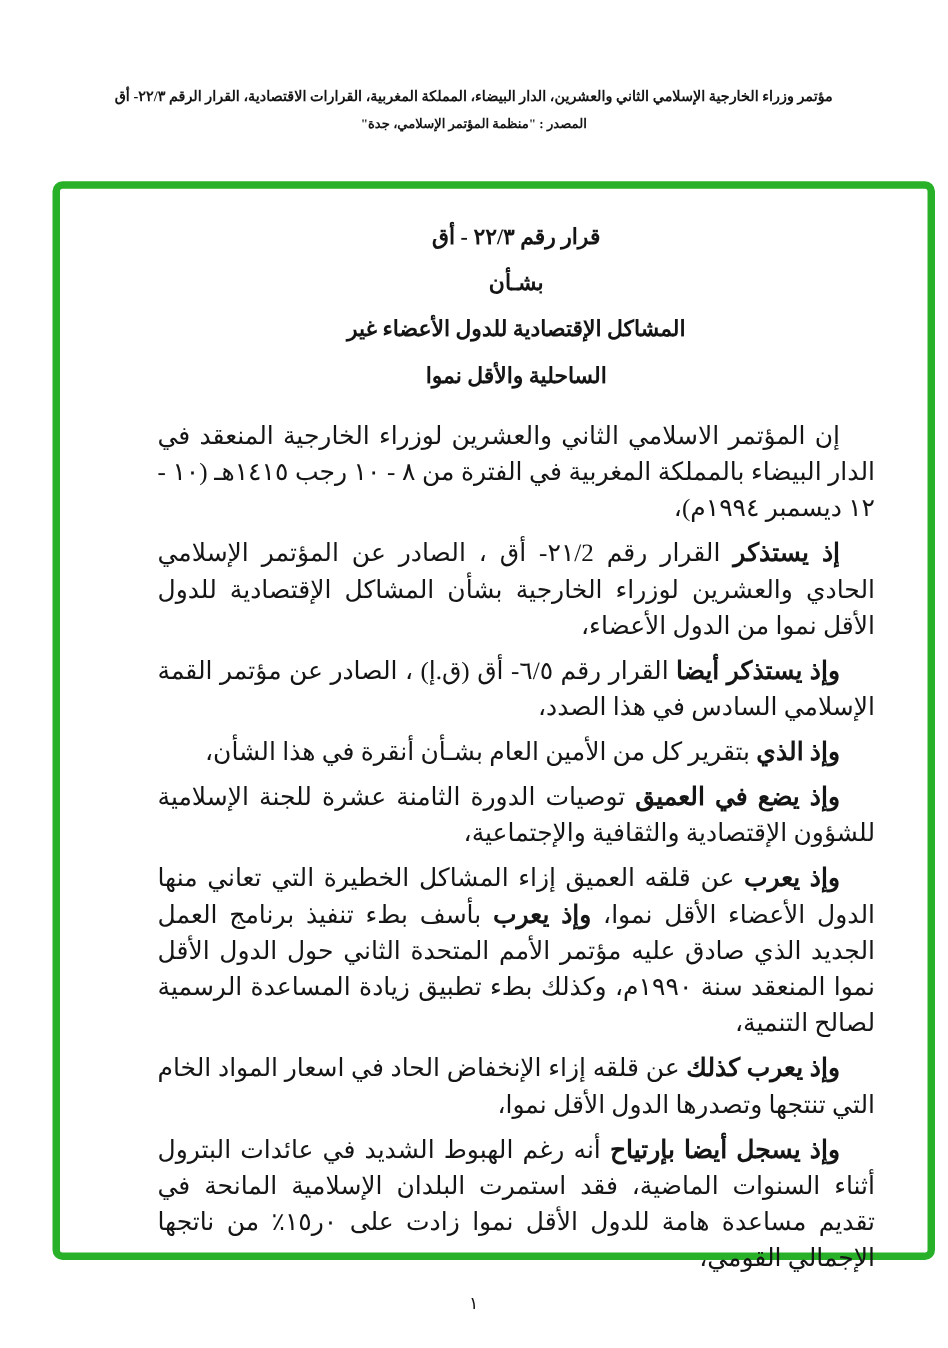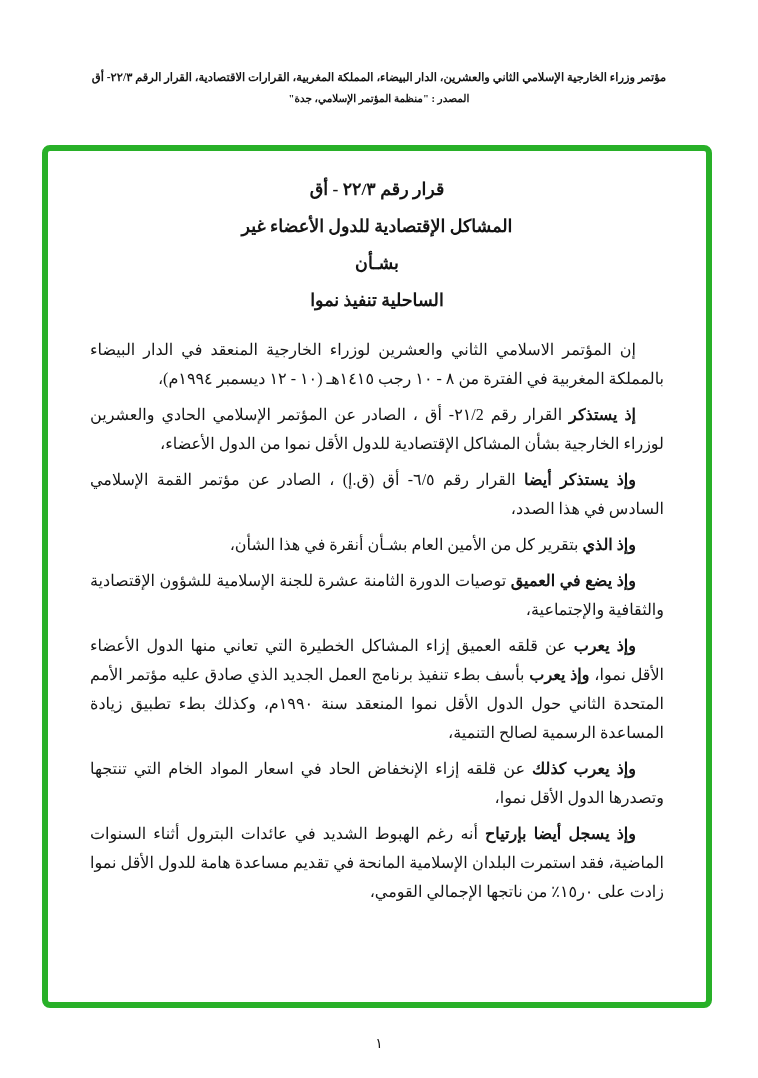--- a/index.html
+++ b/index.html
@@ -38,32 +38,33 @@
   .frame {
     position: absolute;
     top: 145px;
     left: 42px;
     width: 658px;
     height: 851px;
     border: 6px solid #28b028;
     border-radius: 8px;
     box-sizing: content-box;
     background: #ffffff;
+    padding-left: 36px;
   }
   .title-block {
     margin-top: 20px;
     text-align: center;
     font-weight: bold;
     font-size: 17.5px;
     line-height: 37px;
     direction: rtl;
   }
   .body-text {
     margin: 16px 42px 0 42px;
-    font-size: 16px;
+    font-size: 20px;
     line-height: 29px;
     text-align: justify;
     direction: rtl;
   }
   .body-text p {
     margin: 0 0 7px 0;
     text-indent: 28px;
   }
   .body-text b {
     font-weight: bold;
@@ -85,23 +86,23 @@
 
   <div class="header">
     <div class="header-line1">مؤتمر وزراء الخارجية الإسلامي الثاني والعشرين، الدار البيضاء، المملكة المغربية، القرارات الاقتصادية، القرار الرقم ٢٢/٣- أق</div>
     <div class="header-line2">المصدر :  "منظمة المؤتمر الإسلامي، جدة"</div>
   </div>
 
   <div class="frame">
 
     <div class="title-block">
       <div>قرار رقم ٢٢/٣ - أق</div>
+      <div>بشـأن</div>
       <div>المشاكل الإقتصادية للدول الأعضاء غير</div>
-      <div>بشـأن</div>
-      <div>الساحلية تنفيذ نموا</div>
+      <div>الساحلية والأقل نموا</div>
     </div>
 
     <div class="body-text">
         <p><span>إن المؤتمر الاسلامي الثاني والعشرين لوزراء الخارجية  المنعقد في الدار البيضاء بالمملكة المغربية في الفترة من ٨ - ١٠ رجب ١٤١٥هـ (١٠ - ١٢ ديسمبر ١٩٩٤م)،</span></p>
         <p><b>إذ يستذكر</b><span> القرار رقم ٢١/2- أق ، الصادر عن المؤتمر الإسلامي الحادي والعشرين لوزراء الخارجية بشأن المشاكل الإقتصادية للدول الأقل نموا من الدول الأعضاء،</span></p>
         <p><b>وإذ يستذكر أيضا</b><span> القرار رقم ٦/٥- أق (ق.إ) ، الصادر عن مؤتمر القمة الإسلامي السادس في هذا الصدد،</span></p>
         <p><b>وإذ الذي</b><span> بتقرير كل من الأمين العام بشـأن أنقرة في هذا الشأن،</span></p>
         <p><b>وإذ يضع في العميق</b><span> توصيات الدورة الثامنة عشرة للجنة الإسلامية للشؤون الإقتصادية والثقافية والإجتماعية،</span></p>
         <p><b>وإذ يعرب</b><span> عن قلقه العميق إزاء المشاكل الخطيرة التي تعاني منها الدول الأعضاء الأقل نموا، </span><b>وإذ يعرب</b><span> بأسف بطء تنفيذ برنامج العمل الجديد الذي صادق عليه مؤتمر الأمم المتحدة الثاني حول الدول الأقل نموا المنعقد سنة ١٩٩٠م، وكذلك بطء تطبيق زيادة المساعدة الرسمية لصالح التنمية،</span></p>
         <p><b>وإذ يعرب كذلك</b><span> عن قلقه إزاء الإنخفاض الحاد في اسعار المواد الخام التي تنتجها وتصدرها الدول الأقل نموا،</span></p>

